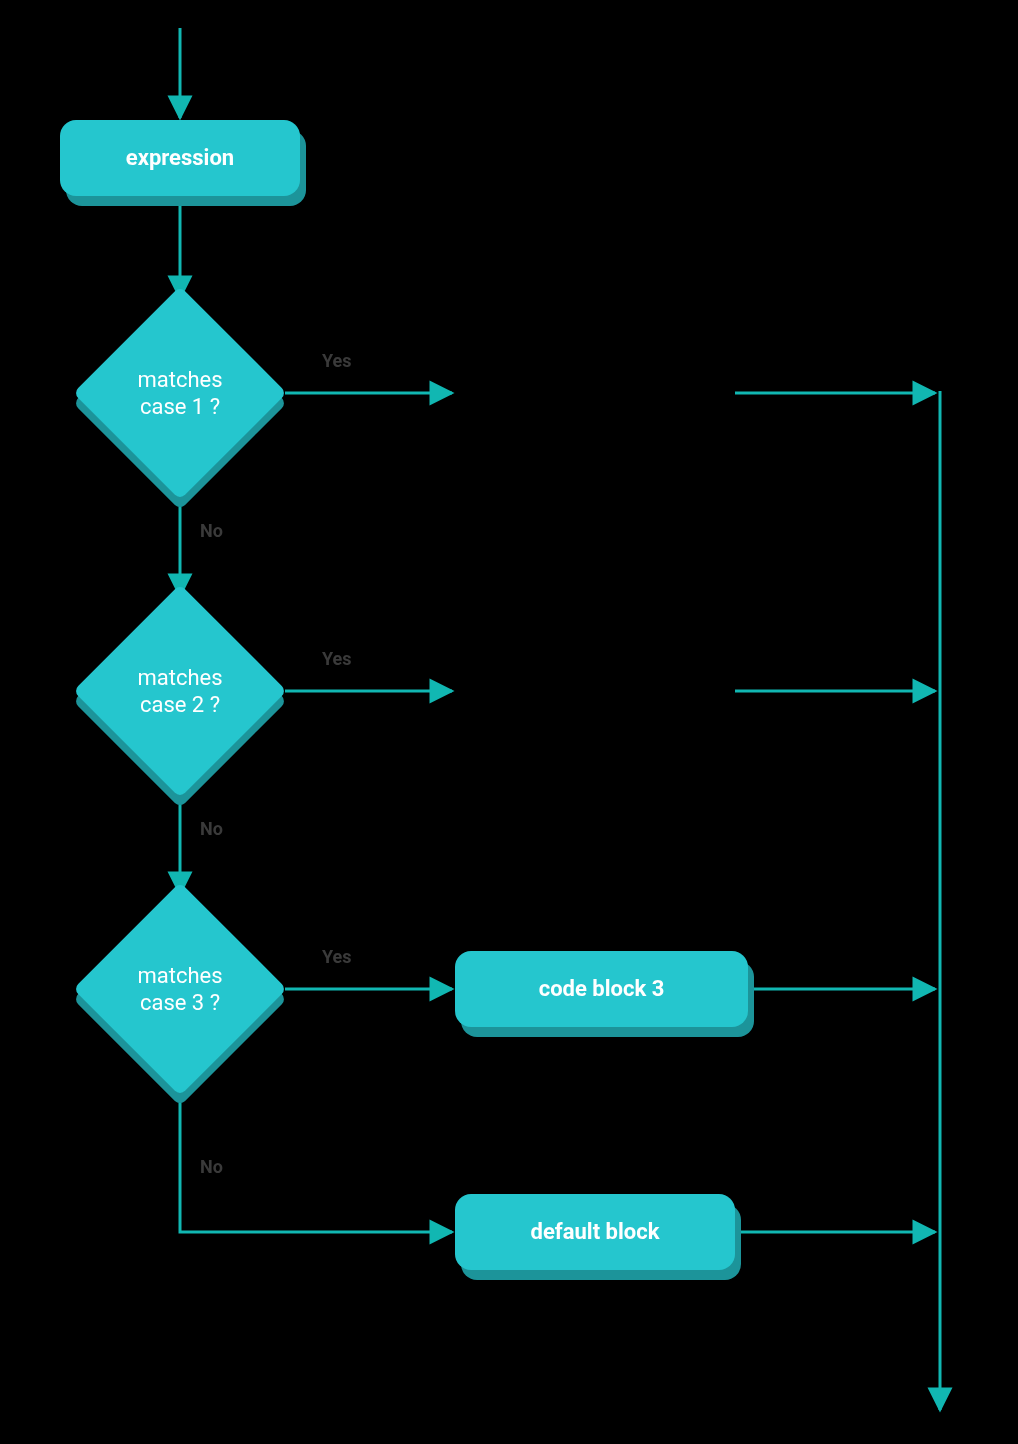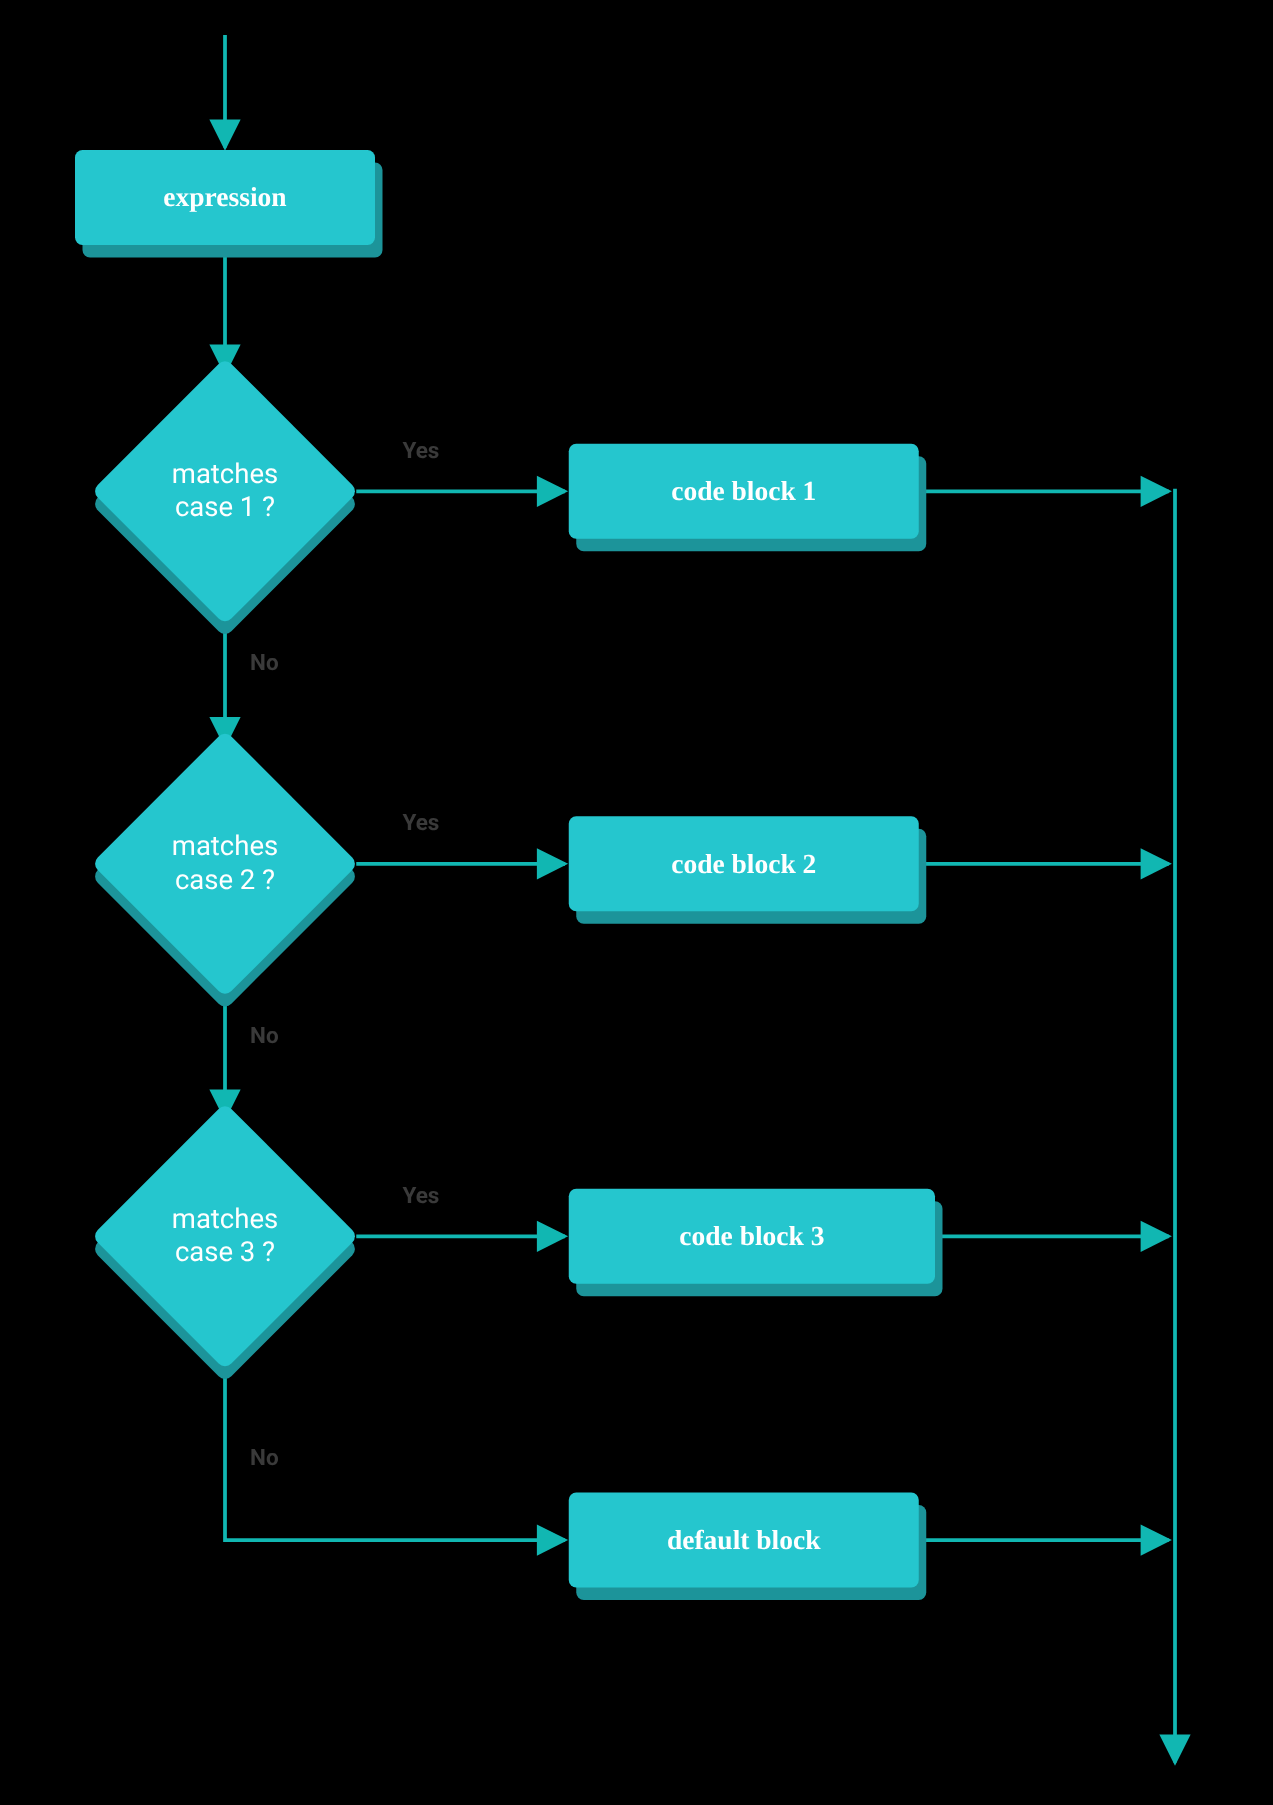--- a/index.html
+++ b/index.html
@@ -2,23 +2,22 @@
 <html><head>
 <meta charset="utf-8">
 <style>
   html,body{margin:0;padding:0;}
   body{background:#000;font-family:-apple-system,BlinkMacSystemFont,"Segoe UI",Roboto,Helvetica,Arial,sans-serif;}
   .stage{position:relative;width:1018px;height:1444px;}
   svg{position:absolute;inset:0;}
   .node{position:absolute;color:#fff;font-weight:700;text-align:center;line-height:1.25;}
   .rect{
     background:#25C6CE;
-    border-radius:6px;
+    border-radius:16px;
     box-shadow:6px 10px 0 0 #1C949A;
-    font-family:Liberation Serif, serif;
   }
   .diamond-wrap{width:210px;height:210px;}
   .diamond{
     position:absolute;inset:0;
     background:#25C6CE;
     border-radius:10px;
     transform:rotate(45deg) scale(.72);
     box-shadow:10px 10px 0 0 #1C949A;
   }
   .diamond-label{
@@ -72,33 +71,27 @@
   <div class="node rect" style="left:60px;top:120px;width:240px;height:76px;">
     <div class="rect-label">expression</div>
   </div>
 
   <div class="node diamond-wrap" style="left:75px;top:288px;">
     <div class="diamond"></div>
     <div class="diamond-label">matches<br>case 1 ?</div>
   </div>
   <div class="lbl" style="left:322px;top:350px;">Yes</div>
   <div class="lbl" style="left:200px;top:520px;">No</div>
-  <div class="node rect" style="left:455px;top:355px;width:280px;height:76px;">
-    <div class="rect-label">code block 1</div>
-  </div>
 
   <div class="node diamond-wrap" style="left:75px;top:586px;">
     <div class="diamond"></div>
     <div class="diamond-label">matches<br>case 2 ?</div>
   </div>
   <div class="lbl" style="left:322px;top:648px;">Yes</div>
   <div class="lbl" style="left:200px;top:818px;">No</div>
-  <div class="node rect" style="left:455px;top:653px;width:280px;height:76px;">
-    <div class="rect-label">code block 2</div>
-  </div>
 
   <div class="node diamond-wrap" style="left:75px;top:884px;">
     <div class="diamond"></div>
     <div class="diamond-label">matches<br>case 3 ?</div>
   </div>
   <div class="lbl" style="left:322px;top:946px;">Yes</div>
   <div class="lbl" style="left:200px;top:1156px;">No</div>
   <div class="node rect" style="left:455px;top:951px;width:280px;height:76px;padding-left:13px;">
     <div class="rect-label">code block 3</div>
   </div>

